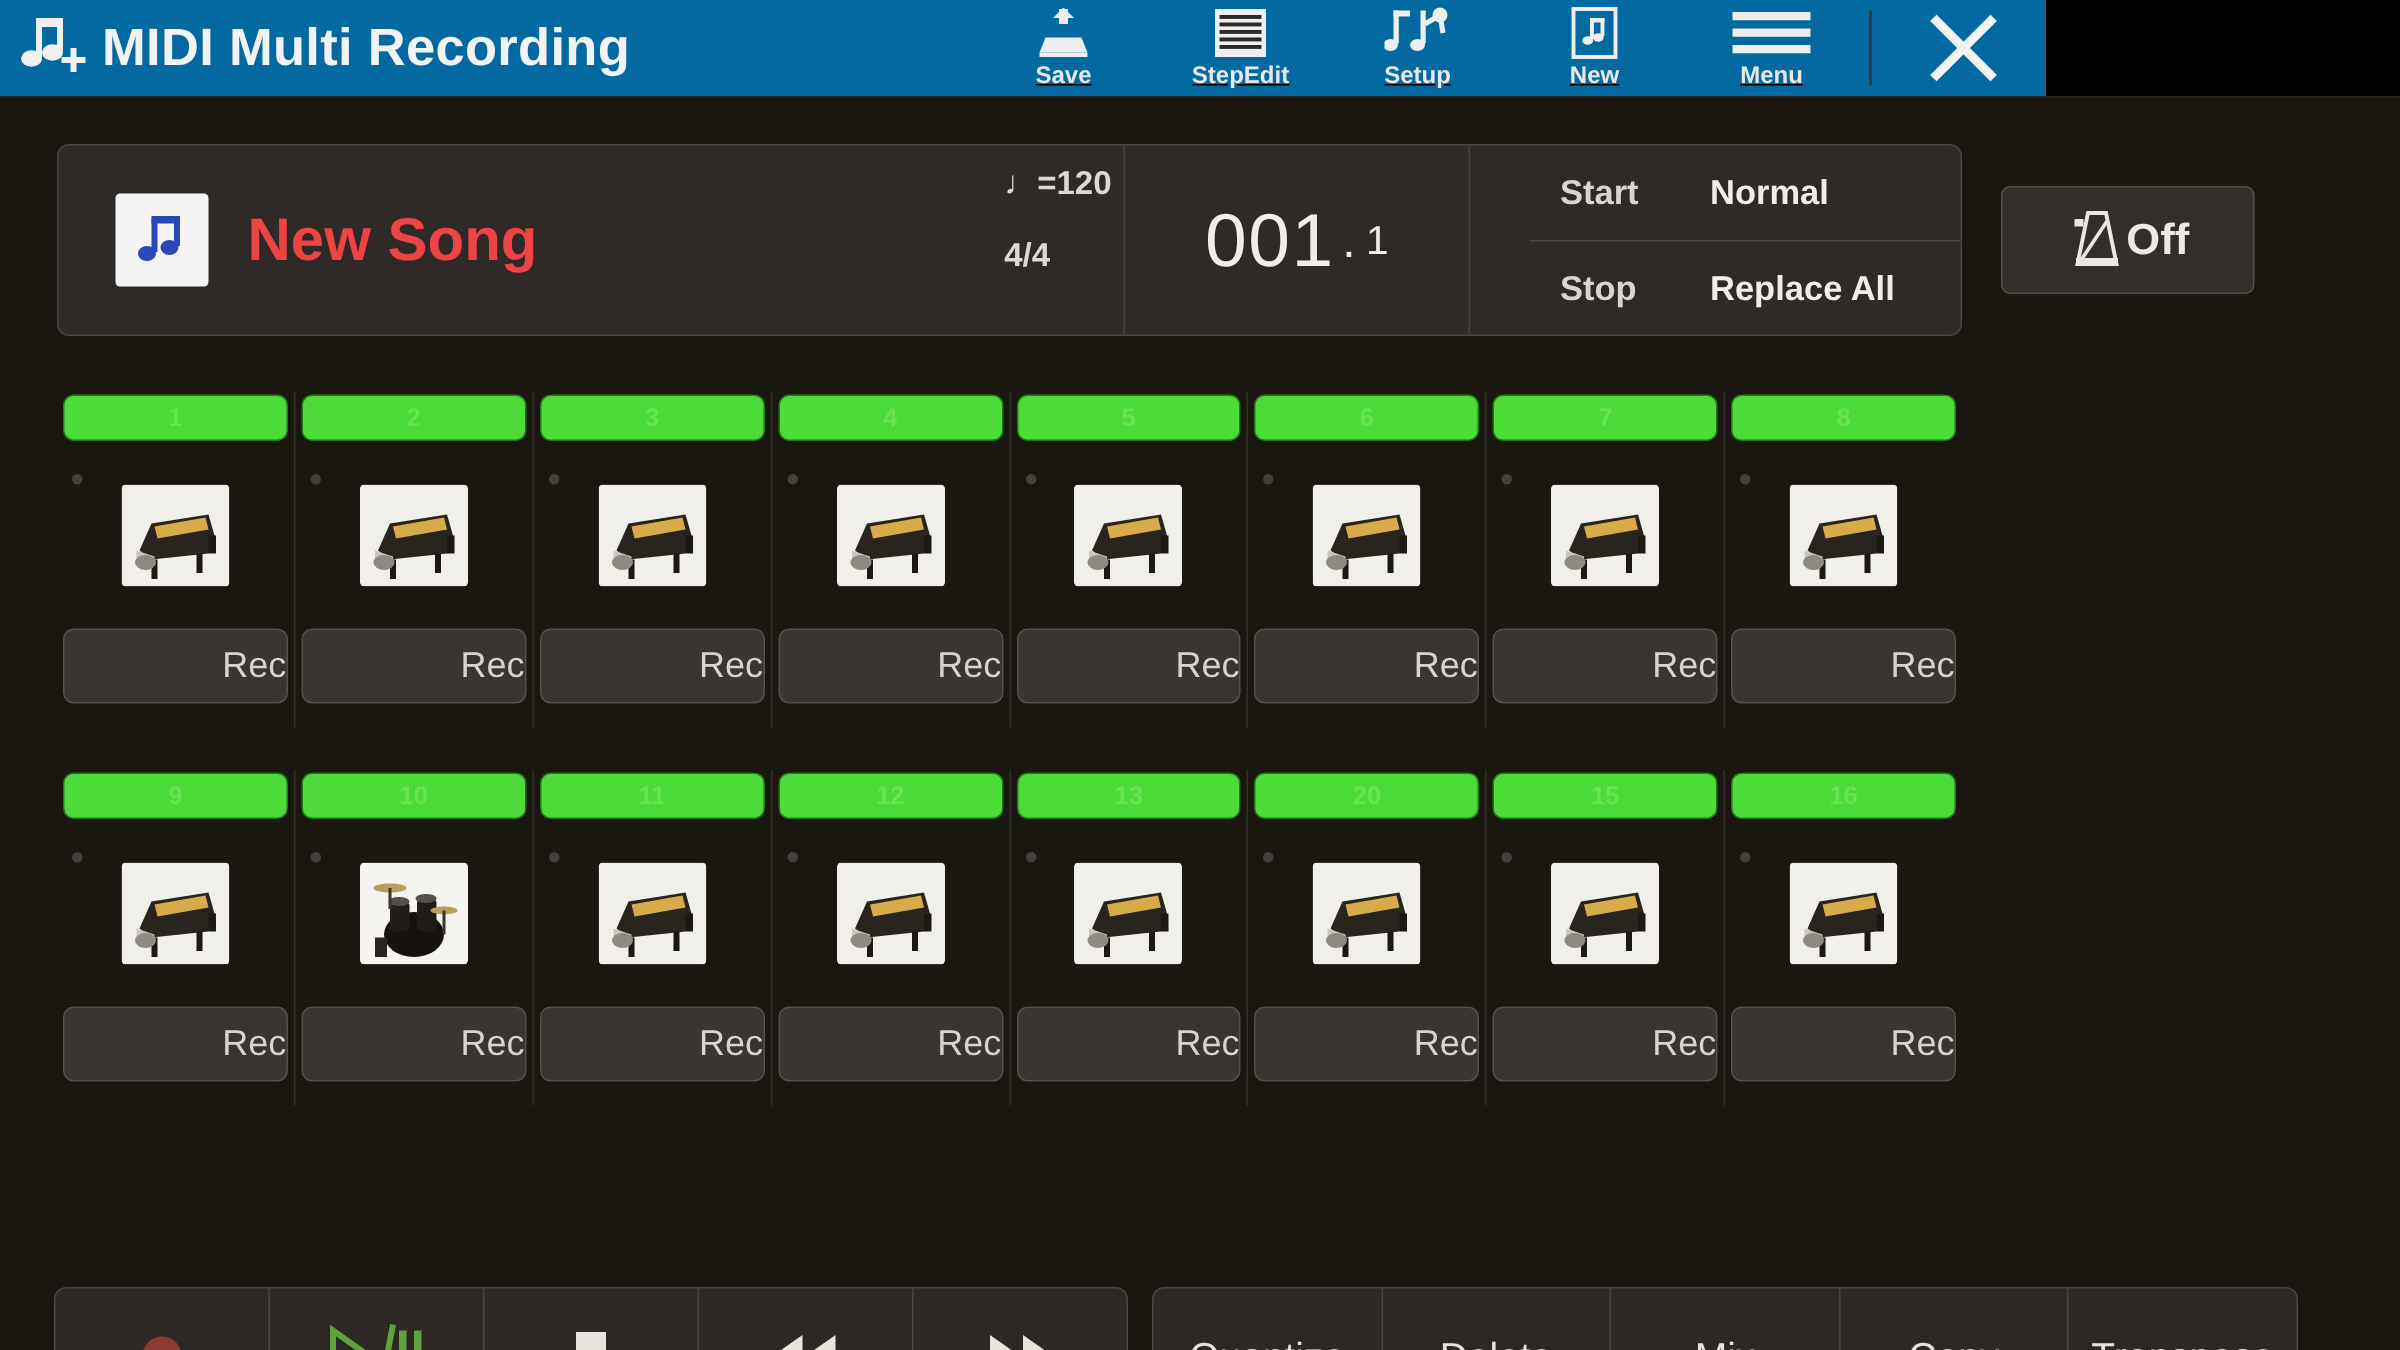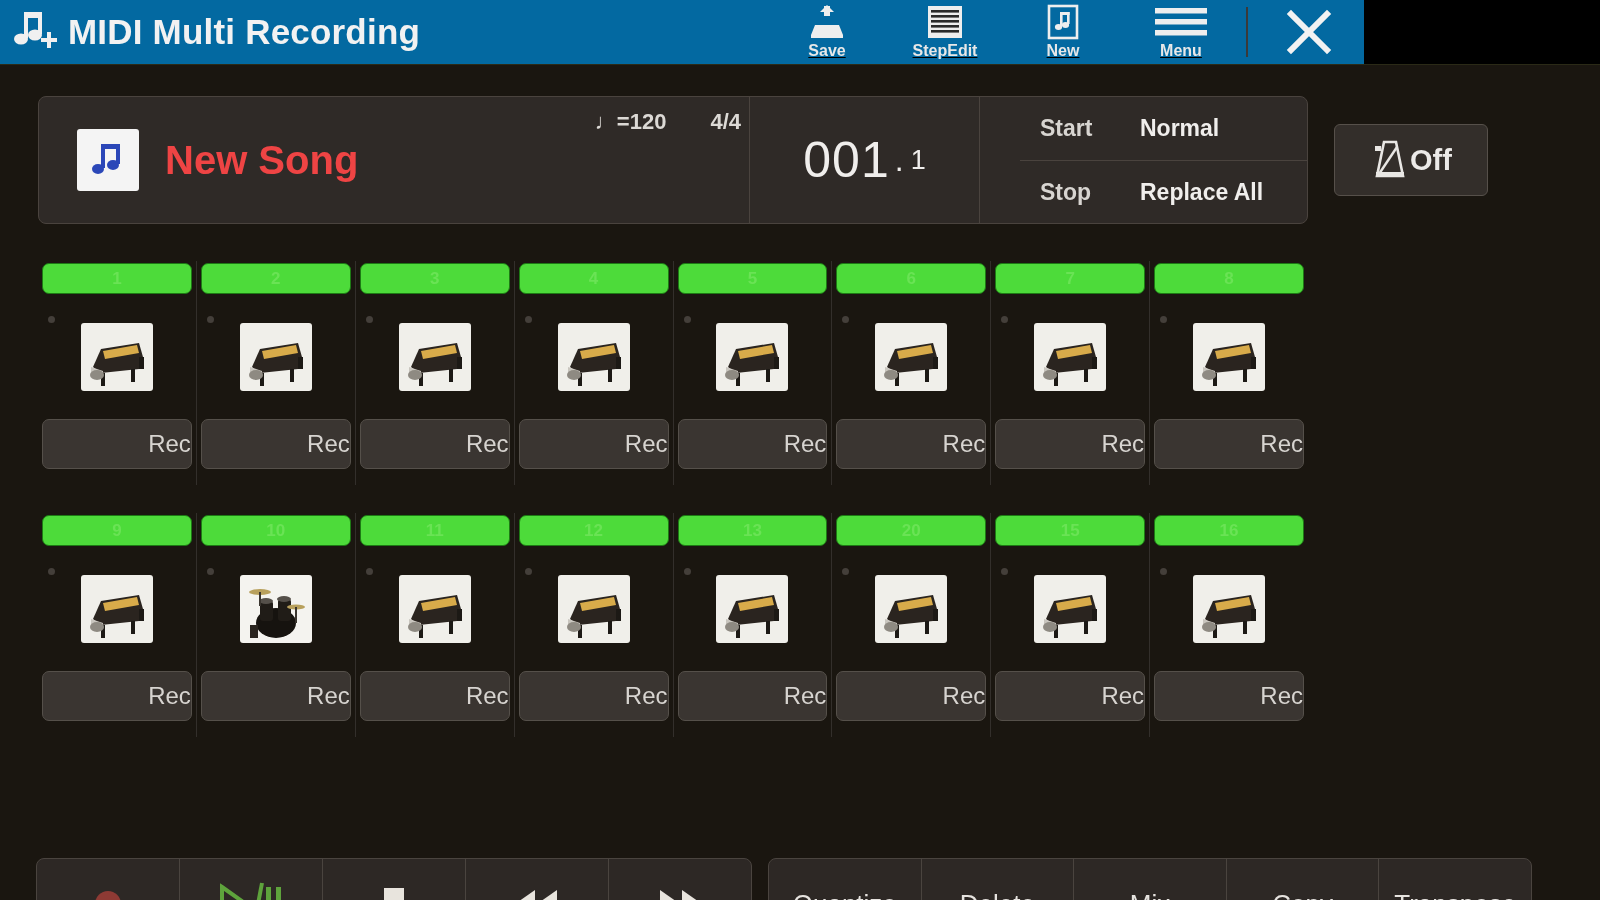--- a/index.html
+++ b/index.html
@@ -53,22 +53,22 @@
   .song-thumb {
     width: 62px; height: 62px; margin-left: 38px; background: #f4f4f4;
     border-radius: 3px; display: flex; align-items: center; justify-content: center;
     flex: none;
   }
   .song-name {
     color: #ef4444; font-size: 40px; font-weight: bold; margin-left: 26px;
     white-space: nowrap;
   }
   .song-meta {
-    position: absolute; right: 8px; top: 12px; display: flex; gap: 44px;
-    align-items: baseline; color: #dcd9d5;
+    position: absolute; right: 8px; top: 12px; display: flex; gap: 22px;
+    align-items: baseline; color: #dcd9d5; flex-direction: column;
   }
   .song-meta .tempo { font-size: 22px; font-weight: bold; white-space: nowrap; }
   .song-meta .timesig { font-size: 22px; font-weight: bold; }
 
   #song-pos {
     flex: 0 0 230px; border-left: 1px solid #4a433e;
     display: flex; align-items: center; justify-content: center;
   }
   .pos-measure { color: #f0eeec; font-size: 50px; font-weight: normal; letter-spacing: 1px; }
   .pos-dot { color: #f0eeec; font-size: 32px; margin: 0 7px 0 5px; }
@@ -80,21 +80,21 @@
   }
   .mode-row {
     flex: 1 1 50%; display: flex; align-items: center; padding-left: 20px; gap: 22px;
   }
   .mode-row + .mode-row { border-top: 1px solid #4a433e; }
   .mode-key { color: #d8d5d1; font-size: 23px; font-weight: bold; width: 78px; flex: none; }
   .mode-val { color: #f0eeec; font-size: 23px; font-weight: bold; white-space: nowrap; }
 
   
   #metronome-btn {
-    position: absolute; left: 1334px; top: 59px; width: 154px; height: 72px;
+    position: absolute; left: 1334px; top: 59px; width: 169px; height: 72px;
     background: #332e2a; border: 1px solid #56504a; border-radius: 6px;
     display: flex; align-items: center; justify-content: center; 
   }
   #metronome-btn .mlabel { color: #eceae8; font-size: 29px; font-weight: bold; }
 
   
   .track-row {
     position: absolute; left: 38px; width: 1270px; height: 224px;
     display: flex;
   }
@@ -193,20 +193,35 @@
             <rect x="4" y="10" width="28" height="2.6"></rect>
             <rect x="4" y="15" width="28" height="2.6"></rect>
             <rect x="4" y="20" width="28" height="2.6"></rect>
             <rect x="4" y="25" width="28" height="2.6"></rect>
           </g>
         </svg>
       </span>
       <span class="lbl">StepEdit</span>
     </div>
 
+    <div class="tb-item">
+      <span class="glyph">
+        <svg width="44" height="36" viewBox="0 0 44 36">
+          <rect x="6" y="3" width="3.5" height="22" fill="#eee"></rect>
+          <rect x="6" y="3" width="11" height="4" fill="#eee"></rect>
+          <ellipse cx="4" cy="26" rx="5" ry="4" fill="#eee"></ellipse>
+          <rect x="24" y="3" width="3.5" height="22" fill="#eee"></rect>
+          <ellipse cx="22" cy="26" rx="5" ry="4" fill="#eee"></ellipse>
+          <circle cx="37" cy="6" r="5" fill="#eee"></circle>
+          <path d="M27 12 L37 6" stroke="#eee" stroke-width="3.4" fill="none"></path>
+          <path d="M37 6 L39 18" stroke="#eee" stroke-width="3.4" fill="none"></path>
+        </svg>
+      </span>
+      <span class="lbl">Setup</span>
+    </div>
 
     <div class="tb-item">
       <span class="glyph">
         <svg width="32" height="36" viewBox="0 0 32 36">
           <rect x="2" y="2" width="28" height="32" fill="none" stroke="#eee" stroke-width="2.6"></rect>
           <rect x="13" y="9" width="2.6" height="13" fill="#eee"></rect>
           <rect x="20" y="8" width="2.6" height="12" fill="#eee"></rect>
           <rect x="13" y="8" width="9.6" height="3" fill="#eee"></rect>
           <ellipse cx="11.5" cy="23" rx="3.6" ry="2.9" fill="#eee"></ellipse>
           <ellipse cx="18.5" cy="21" rx="3.6" ry="2.9" fill="#eee"></ellipse>

